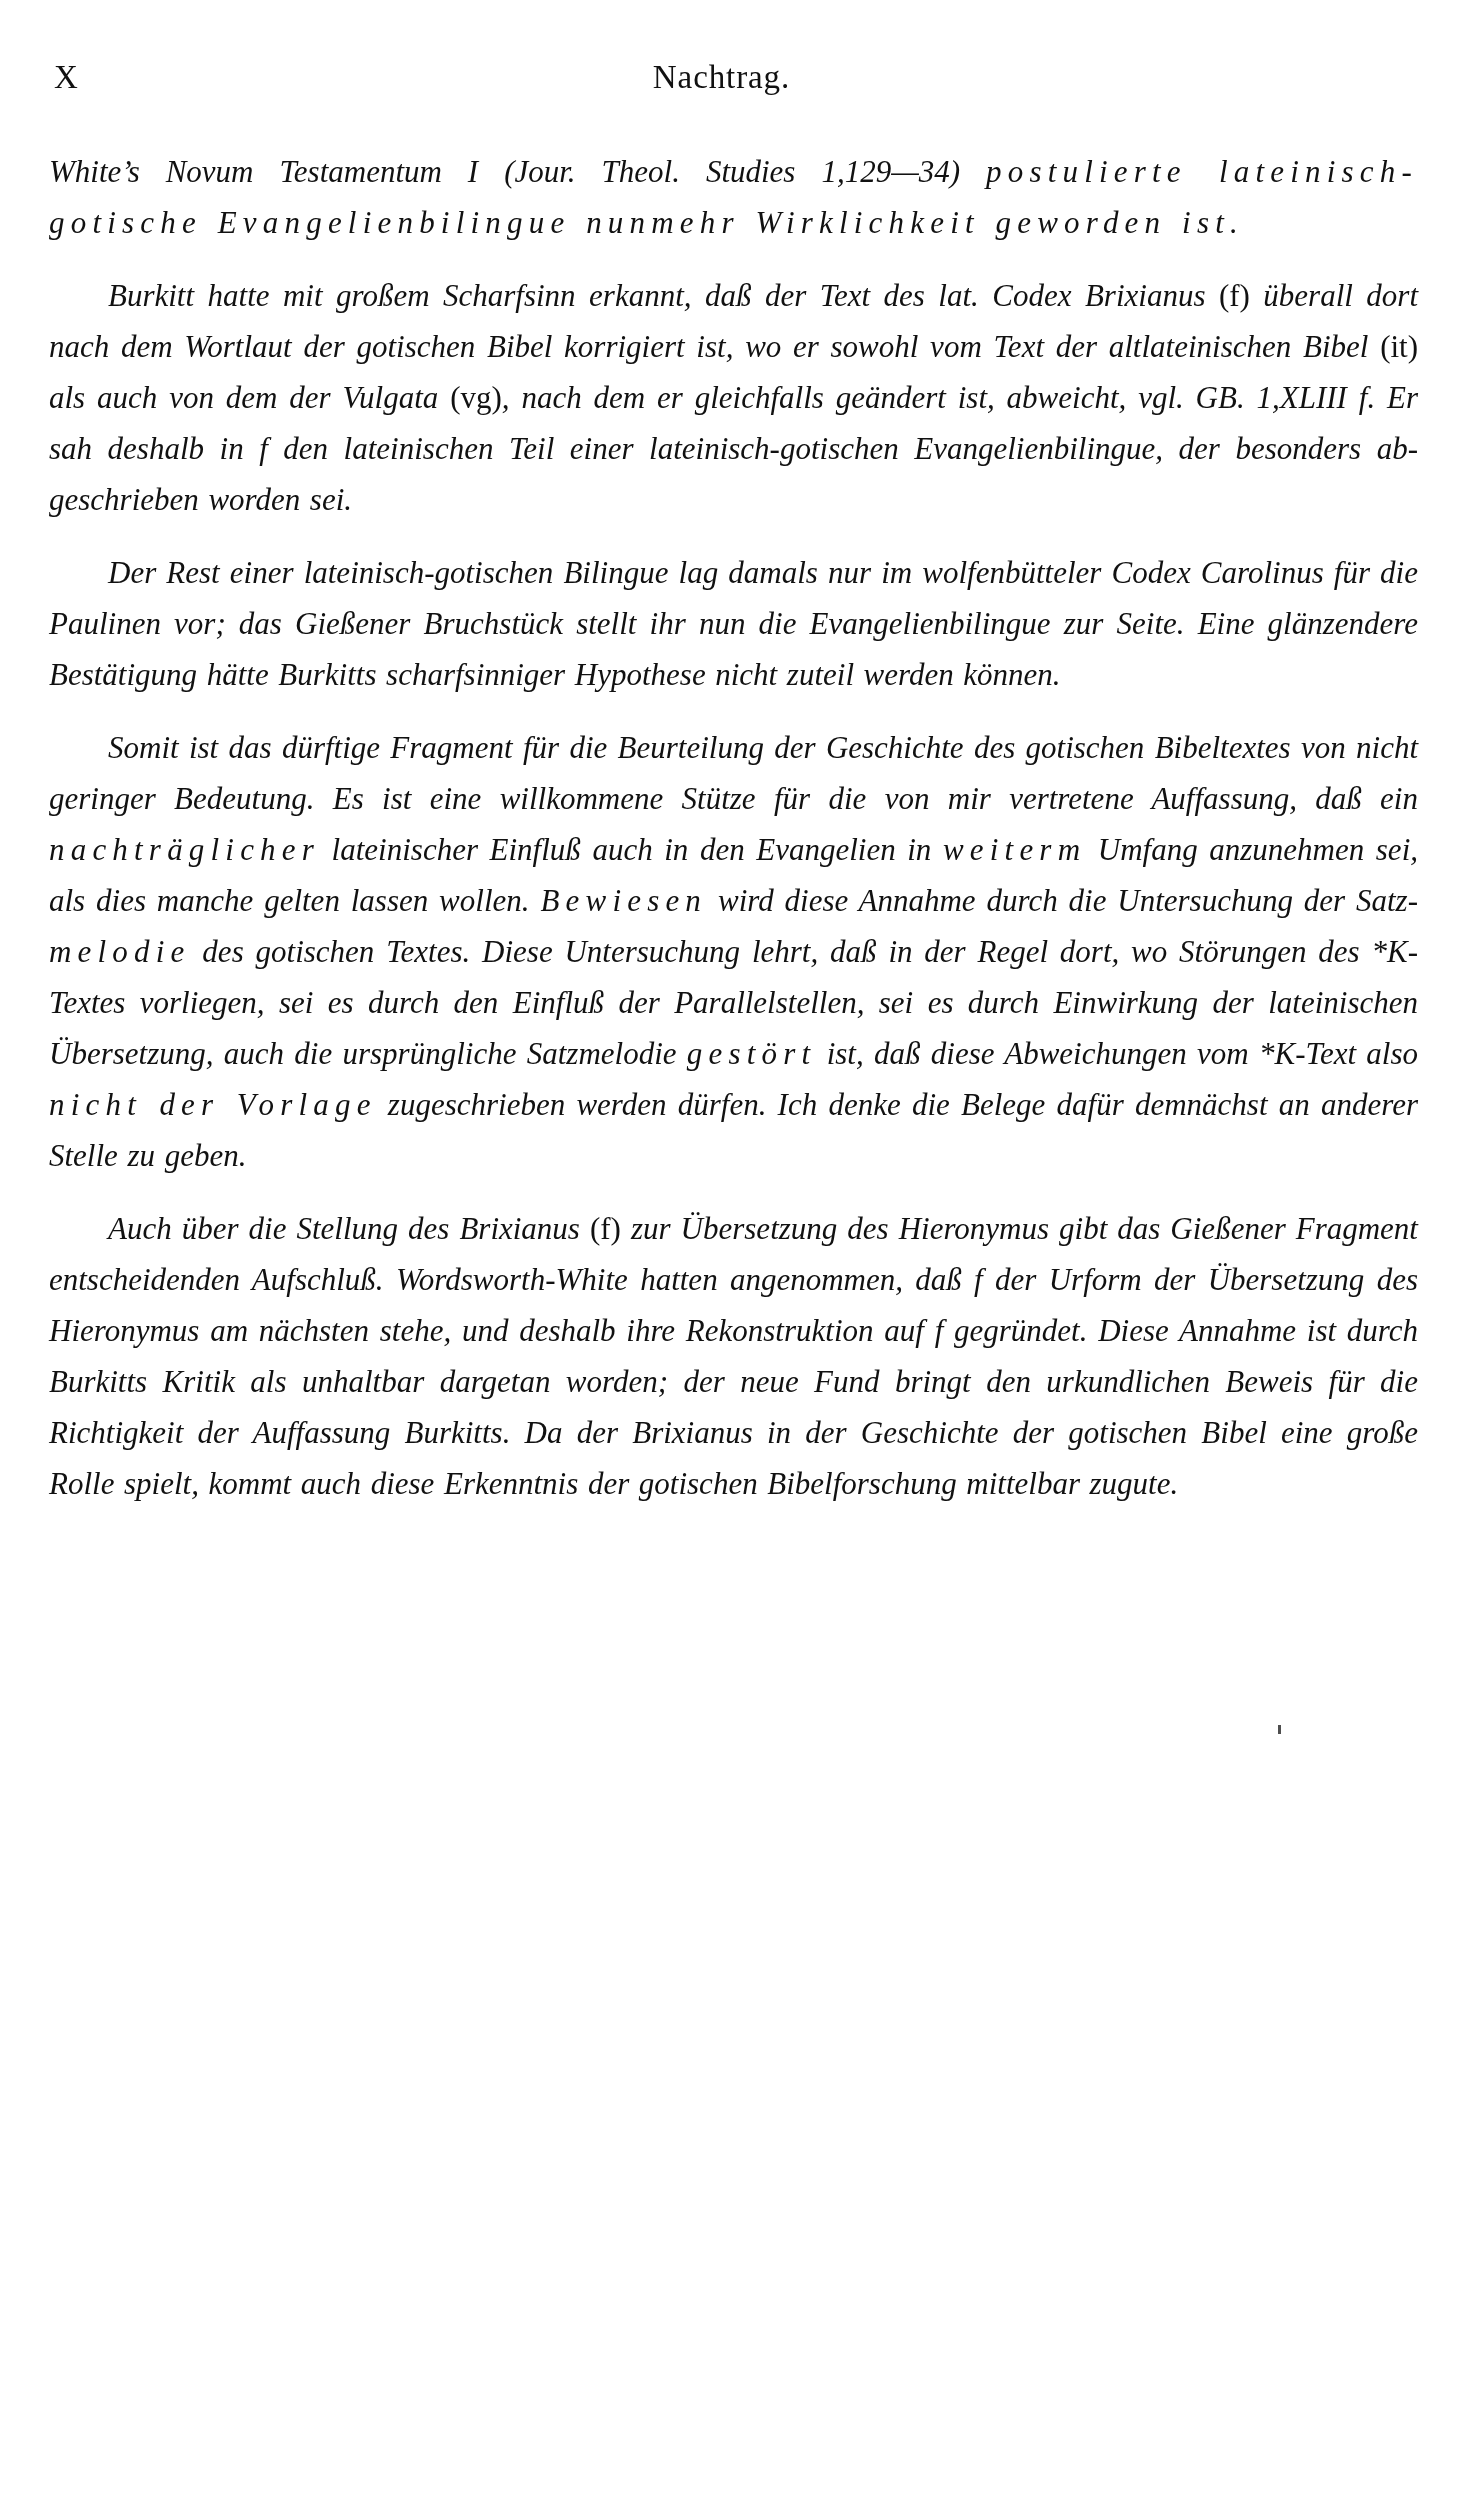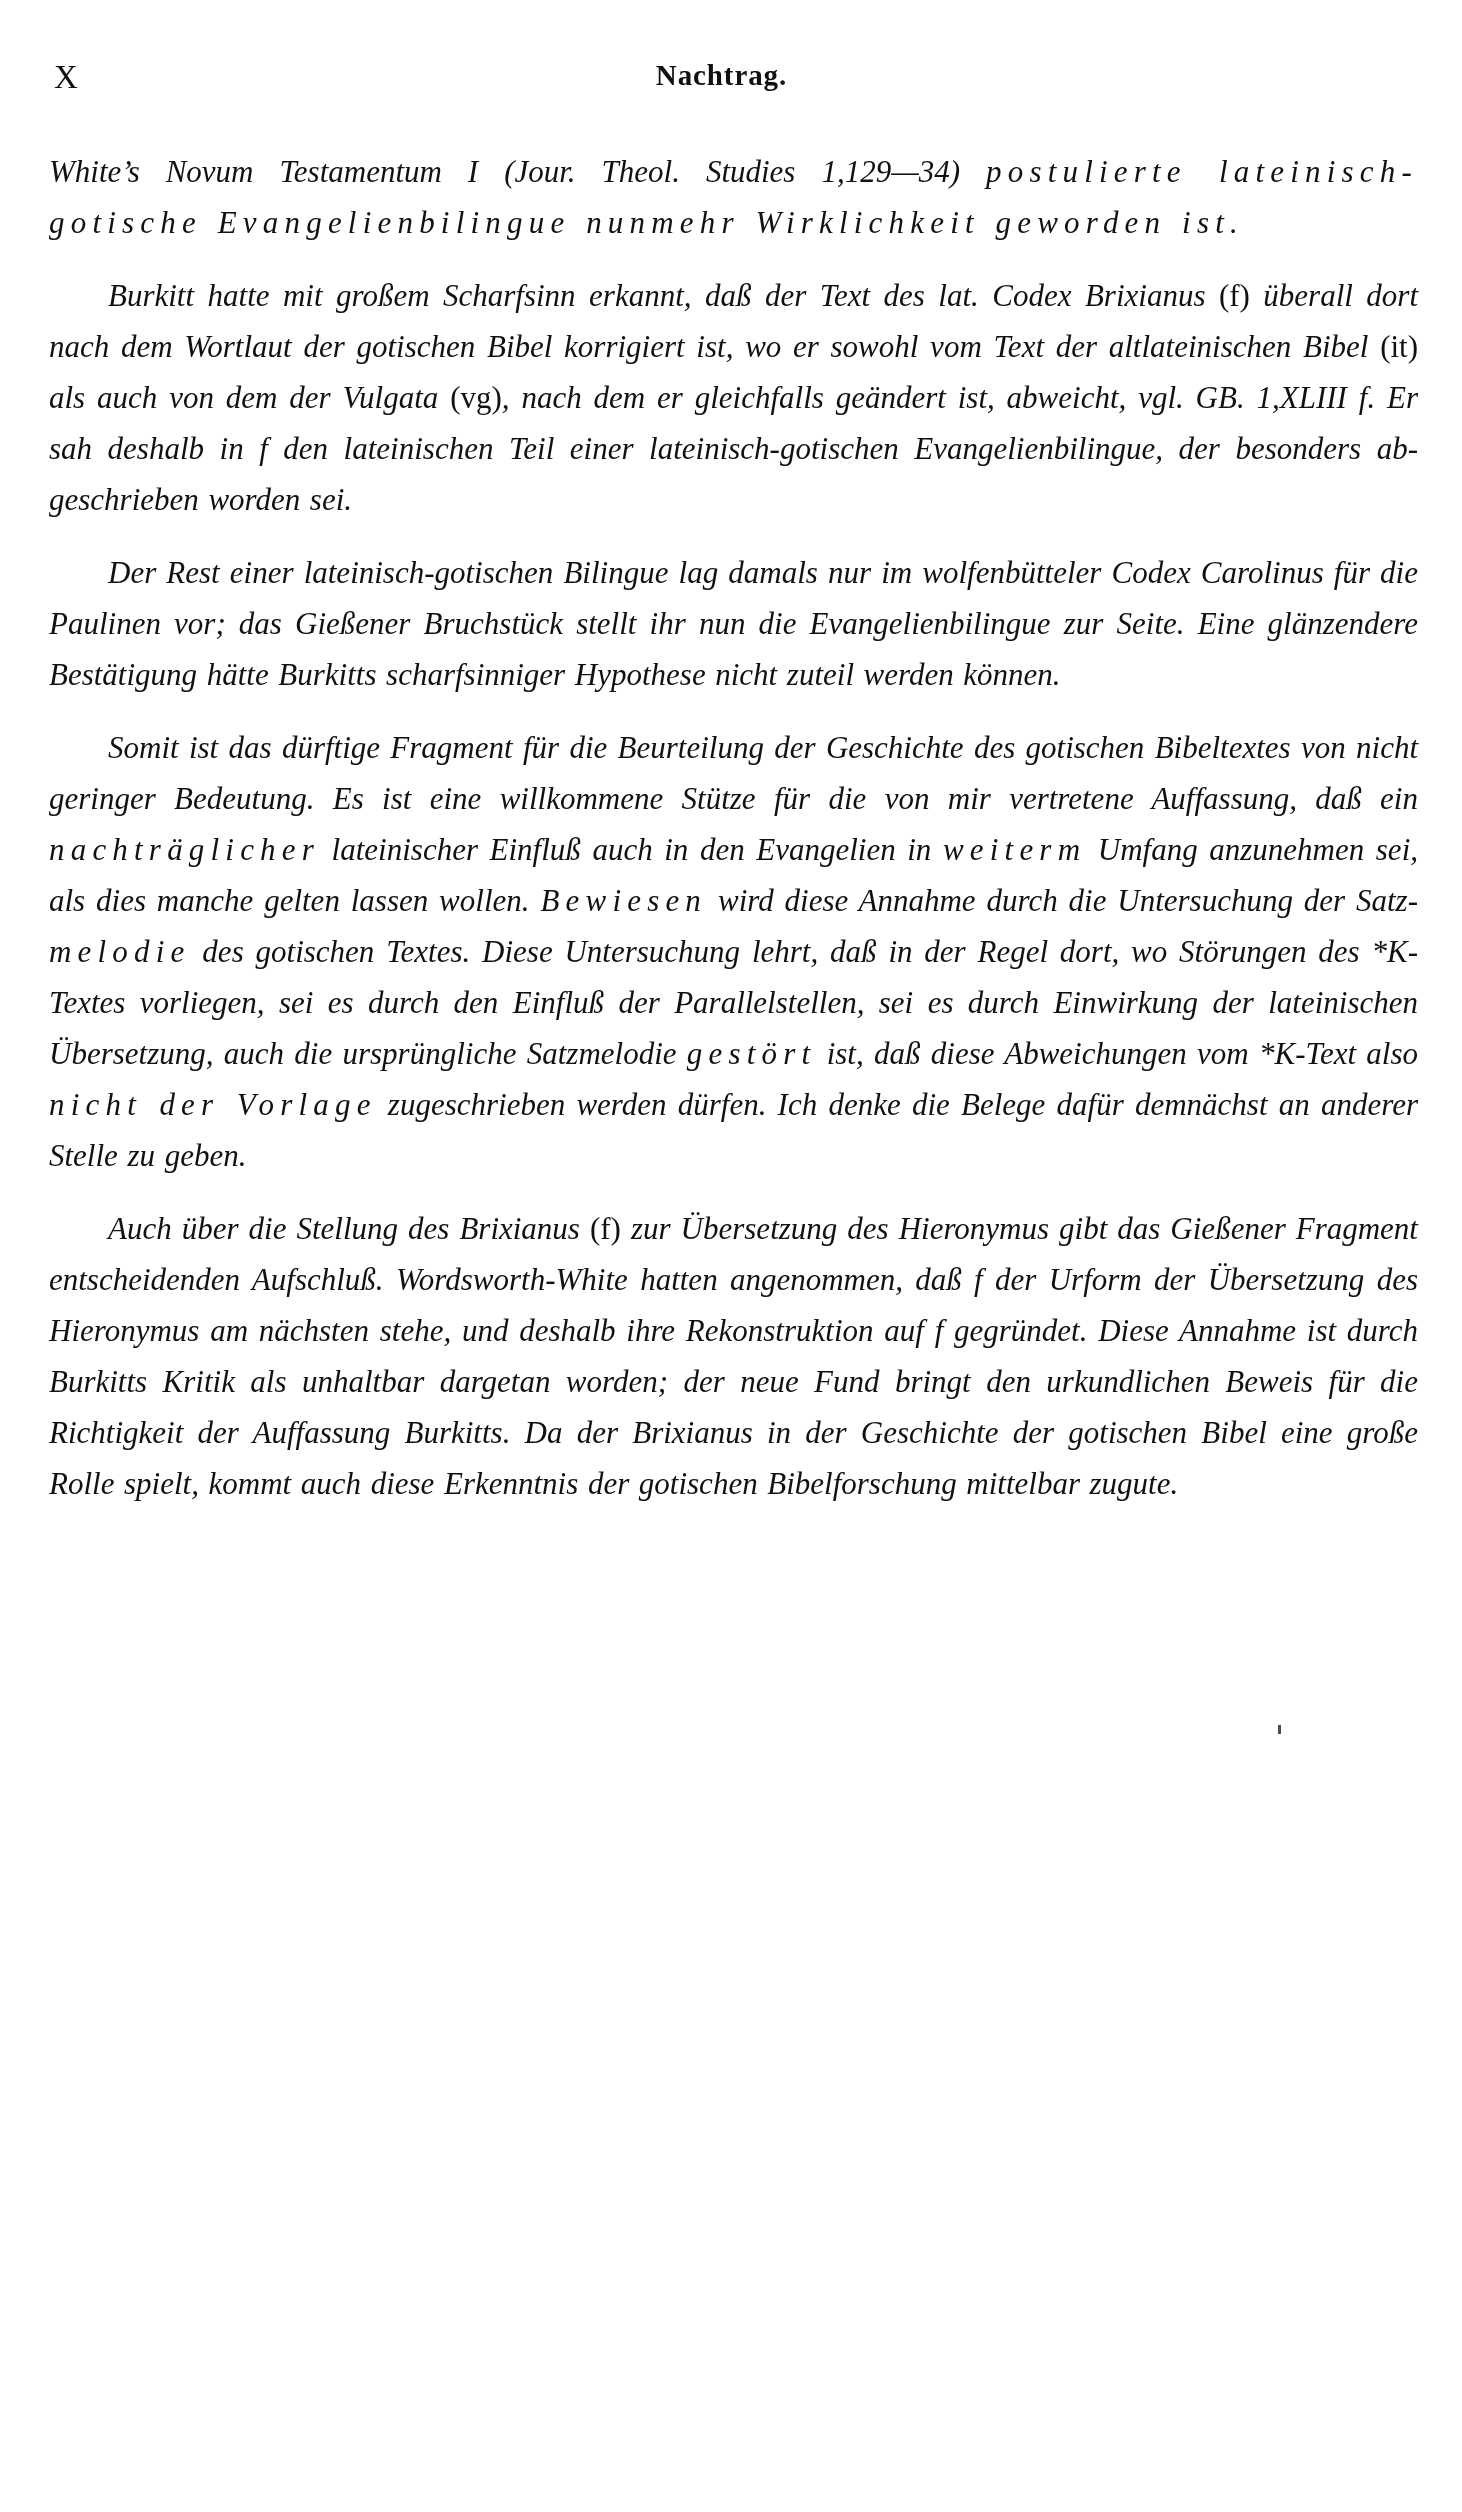--- a/index.html
+++ b/index.html
@@ -34,24 +34,23 @@
     font-size: 33px;
     font-style: normal;
     letter-spacing: 0.6px;
   }
   .head-title {
     position: absolute;
     left: 0;
     right: 0;
     top: 0;
     text-align: center;
-    font-size: 29px;
+    font-size: 33px;
     font-style: normal;
     letter-spacing: 0.9px;
-    font-weight: bold;
   }
 
   
   .body {
     position: absolute;
     top: 146px;
     left: 49px;
     width: 1369px;
   }
 

